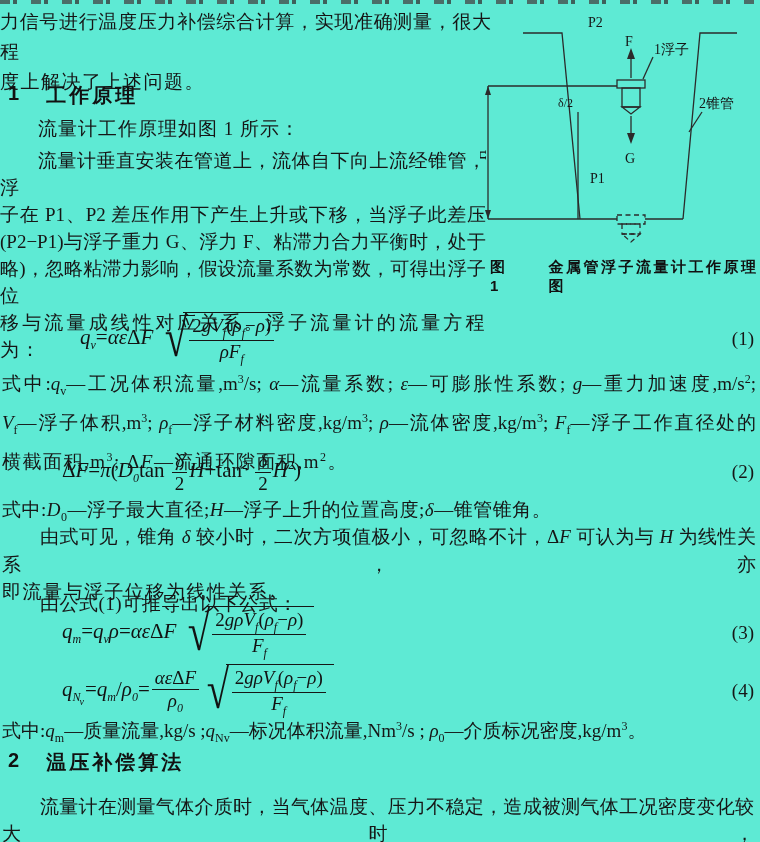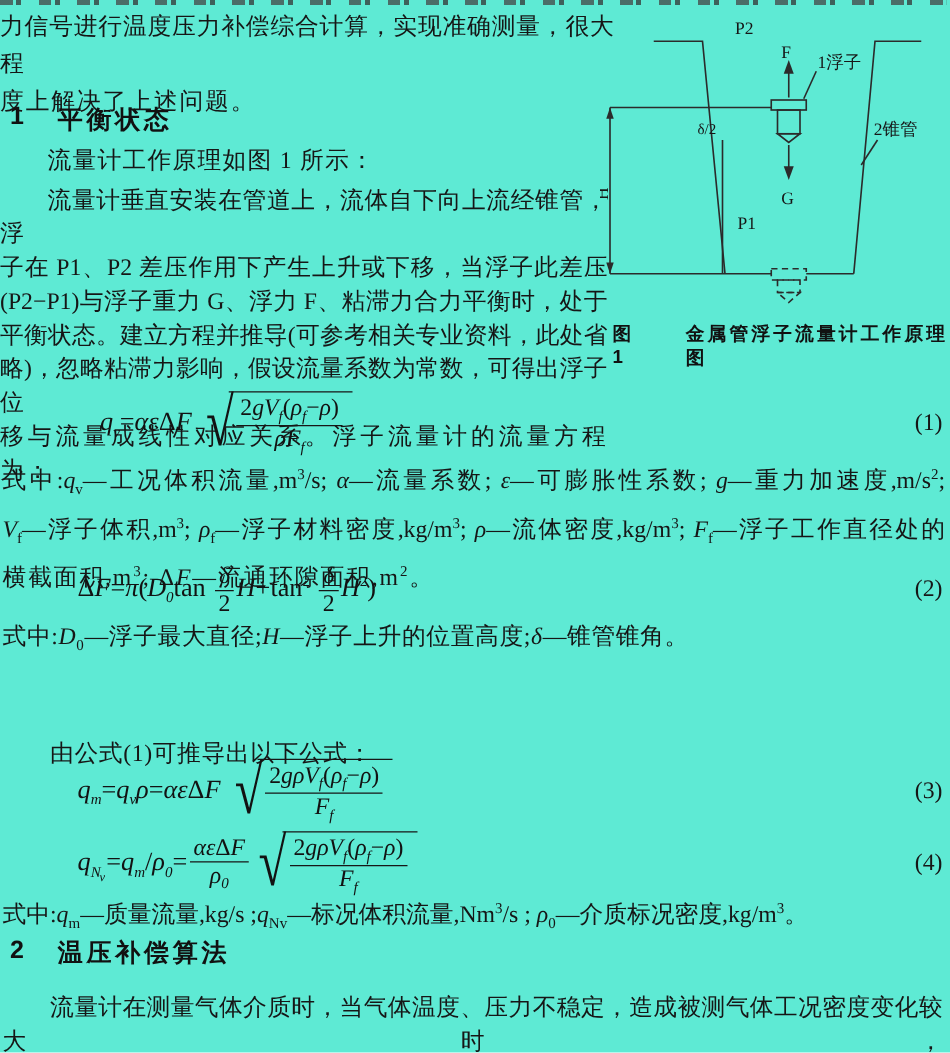--- a/index.html
+++ b/index.html
@@ -53,30 +53,29 @@
 
   <div id="clip-row" class="abs"></div>
 
   <div class="abs para" style="left:0;top:7px;width:491px;line-height:30px;">
     <div class="pline">力信号进行温度压力补偿综合计算，实现准确测量，很大程</div>
     <div class="pline lastline">度上解决了上述问题。</div>
   </div>
 
   <div class="abs sec-head" style="left:8px;top:82px;">
     <span>1</span>
-    <span>平衡状态</span>
+    <span>工作原理</span>
   </div>
 
   <div class="abs para indent" style="left:0;top:117px;width:491px;line-height:24px;letter-spacing:1px;">流量计工作原理如图 1 所示：</div>
 
   <div class="abs para" style="left:0;top:147px;width:486px;line-height:27px;">
     <div class="pline indent">流量计垂直安装在管道上，流体自下向上流经锥管，浮</div>
     <div class="pline">子在 P1、P2 差压作用下产生上升或下移，当浮子此差压</div>
     <div class="pline">(P2−P1)与浮子重力 G、浮力 F、粘滞力合力平衡时，处于</div>
-    <div class="pline">平衡状态。建立方程并推导(可参考相关专业资料，此处省</div>
     <div class="pline">略)，忽略粘滞力影响，假设流量系数为常数，可得出浮子位</div>
     <div class="pline lastline">移与流量成线性对应关系。浮子流量计的流量方程为：</div>
   </div>
 
   <div id="figure" class="abs">
     <svg width="280" height="248" viewBox="0 0 280 248">
 
       <path class="sline" d="M43 33 H82 L100 219"></path>
       <path class="sline" d="M257 33 H220 L203 219"></path>
 
@@ -137,20 +136,24 @@
     <div class="pline lastline">横截面积,m<sup>3</sup>; Δ<i>F</i>—流通环隙面积,m<sup>2</sup>。</div>
   </div>
 
   <div class="eq-row" style="top:449px;height:46px;padding-left:62px;gap:18px;">
     <span class="math"><span class="mt">Δ</span><span class="mi">F</span><span class="mt">=</span><span class="mi">π</span><span class="mt">(</span><span class="mi">D</span><sub class="ms">0</sub><span class="mt">tan </span><span class="mfrac"><span class="mnum"><span class="mi">δ</span></span><span class="mden"><span class="mt">2</span></span></span><span class="mi">H</span><span class="mt">+tan</span><sup class="mp">2</sup><span class="mt"> </span><span class="mfrac"><span class="mnum"><span class="mi">δ</span></span><span class="mden"><span class="mt">2</span></span></span><span class="mi">H</span><sup class="mp">2</sup><span class="mt">)</span></span>
     <span class="eq-num">(2)</span>
   </div>
 
   <div class="abs para rich" style="left:2px;top:497px;width:754px;line-height:25px;letter-spacing:.5px;">式中:<i>D</i><sub>0</sub>—浮子最大直径;<i>H</i>—浮子上升的位置高度;<i>δ</i>—锥管锥角。</div>
 
+  <div class="abs para rich" style="left:2px;top:523px;width:754px;line-height:27.5px;">
+    <div class="pline indent">由式可见，锥角 <i>δ</i> 较小时，二次方项值极小，可忽略不计，Δ<i>F</i> 可认为与 <i>H</i> 为线性关系，亦</div>
+    <div class="pline lastline">即流量与浮子位移为线性关系。</div>
+  </div>
 
   <div class="abs para indent" style="left:2px;top:592px;width:754px;line-height:24px;letter-spacing:.5px;">由公式(1)可推导出以下公式：</div>
 
   <div class="eq-row" style="top:606px;height:54px;padding-left:62px;align-items:center;">
     <span class="math"><span class="mi">q</span><sub class="ms">m</sub><span class="mt">=</span><span class="mi">q</span><sub class="ms">v</sub><span class="mi">ρ</span><span class="mt">=</span><span class="mi">αε</span><span class="mt">Δ</span><span class="mi">F</span><span class="mt"> </span><span class="msqrt">
           <span class="mrad">√</span>
           <span class="mbody"><span class="mfrac"><span class="mnum"><span class="mt">2</span><span class="mi">gρV</span><sub class="ms">f</sub><span class="mt">(</span><span class="mi">ρ</span><sub class="ms">f</sub><span class="mt">−</span><span class="mi">ρ</span><span class="mt">)</span></span><span class="mden"><span class="mi">F</span><sub class="ms">f</sub></span></span></span>
         </span></span>
     <span class="eq-num">(3)</span>
   </div>

